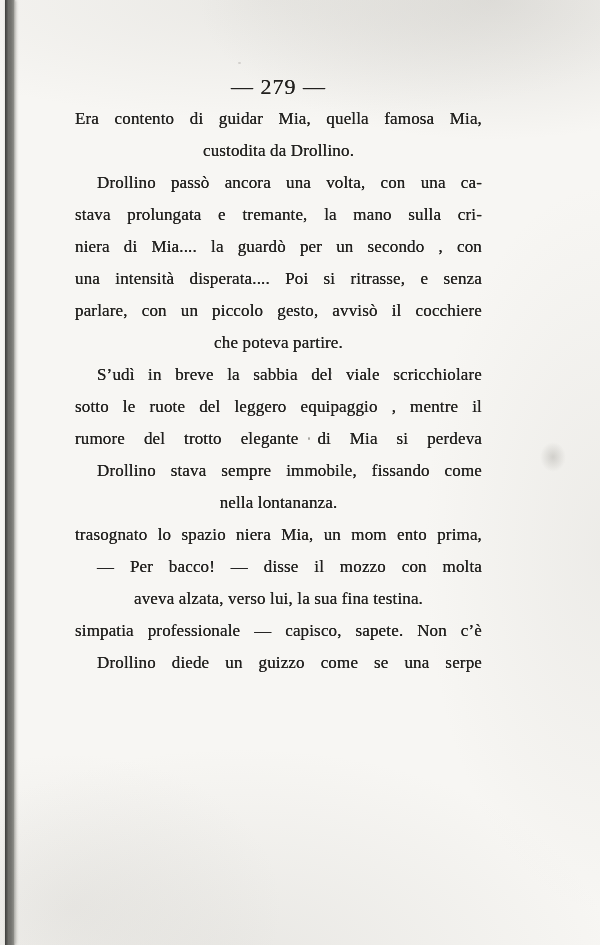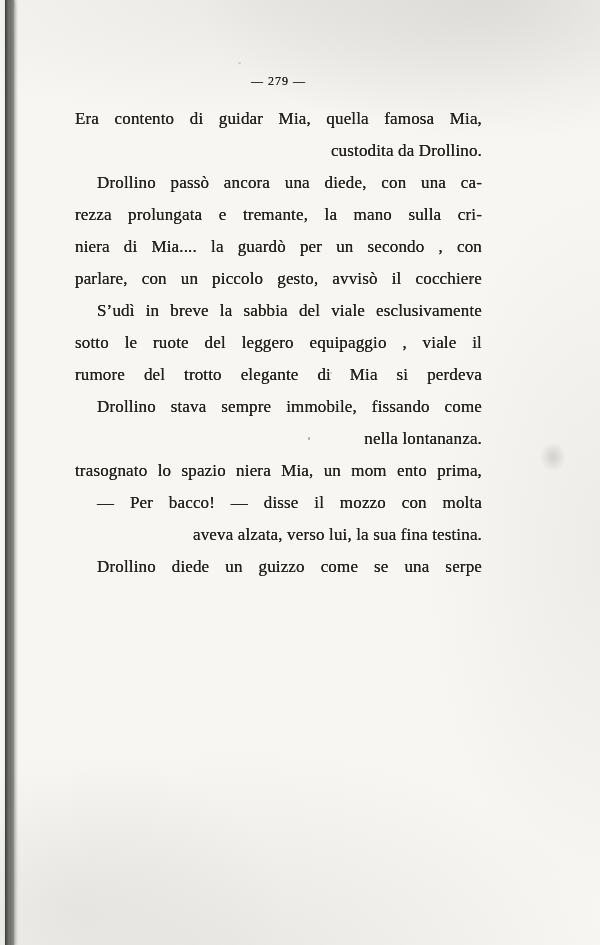--- a/index.html
+++ b/index.html
@@ -34,21 +34,21 @@
     height: 945px;
     background: linear-gradient(to right, #3c3c3a 0%, #6d6d69 35%, #73736f 60%, #8a8a85 85%, #c8c7c2 100%);
     box-shadow: 1px 0 3px rgba(120,118,112,0.5);
   }
   .header {
     position: absolute;
     left: 75px;
     width: 407px;
     top: 74px;
     text-align: center;
-    font-size: 12px;
+    font-size: 22px;
     letter-spacing: 1px;
     color: #22211f;
     text-shadow: 0 0 0.4px currentColor;
   }
   .text-block {
     position: absolute;
     left: 75px;
     top: 103px;
     width: 407px;
     color: #22211f;
@@ -60,21 +60,21 @@
   .ln {
     height: 32px;
     white-space: normal;
   }
   .j {
     text-align: justify;
     text-align-last: justify;
     text-justify: inter-word;
   }
   .last {
-    text-align: right;
+    text-align: center;
   }
   .ind {
     text-indent: 22px;
   }
   
   .speck {
     position: absolute;
     border-radius: 50%;
     background: rgba(95,93,88,0.55);
   }
@@ -95,32 +95,35 @@
 
 <div class="scan">
 
   <div class="spine"></div>
 
   <div class="header">— 279 —</div>
 
   <div class="text-block">
     <div class="ln j">Era contento di guidar Mia, quella famosa Mia,</div>
     <div class="ln last">custodita da Drollino.</div>
-    <div class="ln j ind">Drollino passò ancora una diede, con una ca-</div>
-    <div class="ln j">rezza prolungata e tremante, la mano sulla cri-</div>
+    <div class="ln j ind">Drollino passò ancora una volta, con una ca-</div>
+    <div class="ln j">stava prolungata e tremante, la mano sulla cri-</div>
     <div class="ln j">niera di Mia.... la guardò per un secondo , con</div>
+    <div class="ln j">una intensità disperata.... Poi si ritrasse, e senza</div>
     <div class="ln j">parlare, con un piccolo gesto, avvisò il cocchiere</div>
-    <div class="ln j ind">S’udì in breve la sabbia del viale esclusivamente</div>
-    <div class="ln j">sotto le ruote del leggero equipaggio , viale il</div>
+    <div class="ln last">che poteva partire.</div>
+    <div class="ln j ind">S’udì in breve la sabbia del viale scricchiolare</div>
+    <div class="ln j">sotto le ruote del leggero equipaggio , mentre il</div>
     <div class="ln j">rumore del trotto elegante di Mia si perdeva</div>
     <div class="ln j ind">Drollino stava sempre immobile, fissando come</div>
     <div class="ln last">nella lontananza.</div>
     <div class="ln j">trasognato lo spazio niera Mia, un mom ento prima,</div>
     <div class="ln j ind">— Per bacco! — disse il mozzo con molta</div>
     <div class="ln last">aveva alzata, verso lui, la sua fina testina.</div>
+    <div class="ln j">simpatia professionale — capisco, sapete. Non c’è</div>
     <div class="ln j ind">Drollino diede un guizzo come se una serpe</div>
   </div>
 
   <div class="speck s1"></div>
   <div class="speck s2"></div>
   <div class="speck s3"></div>
   <div class="speck s4"></div>
   <div class="smudge"></div>
 
 </div>

